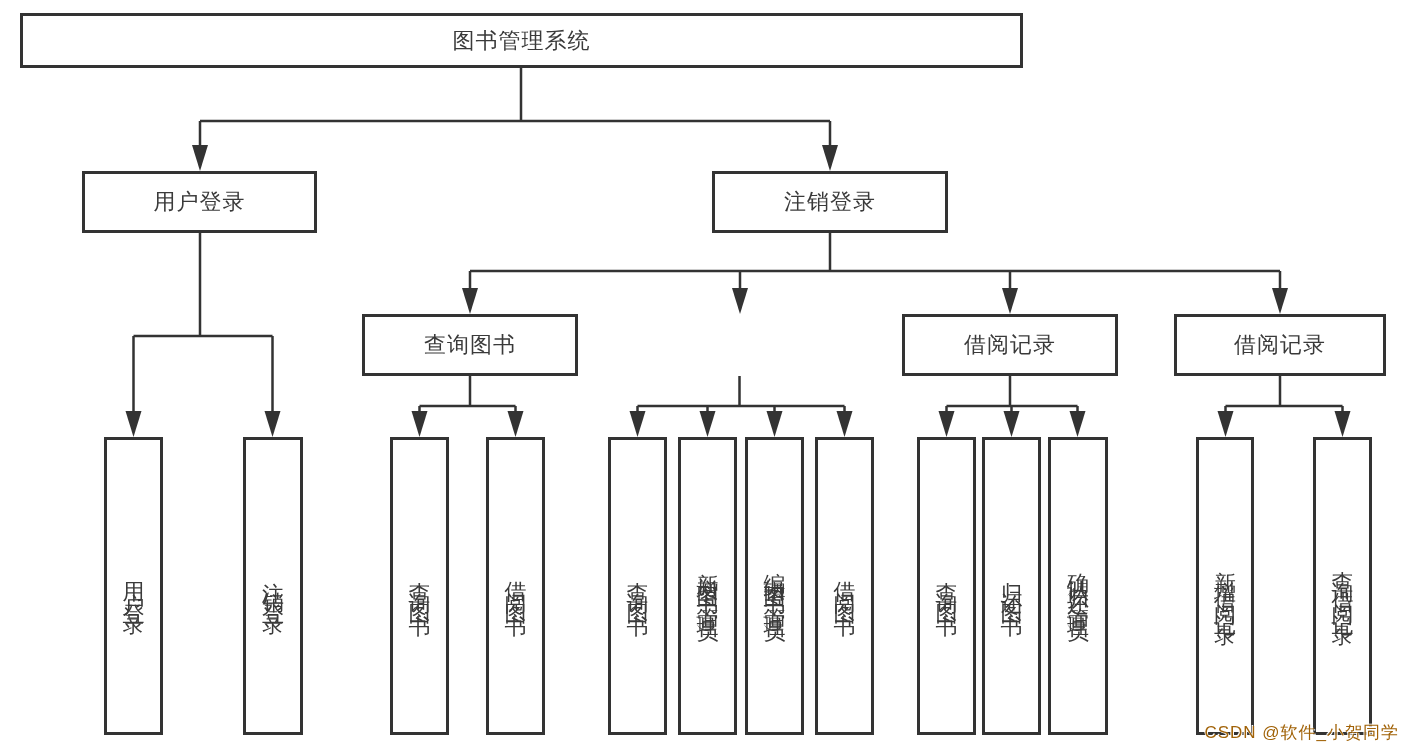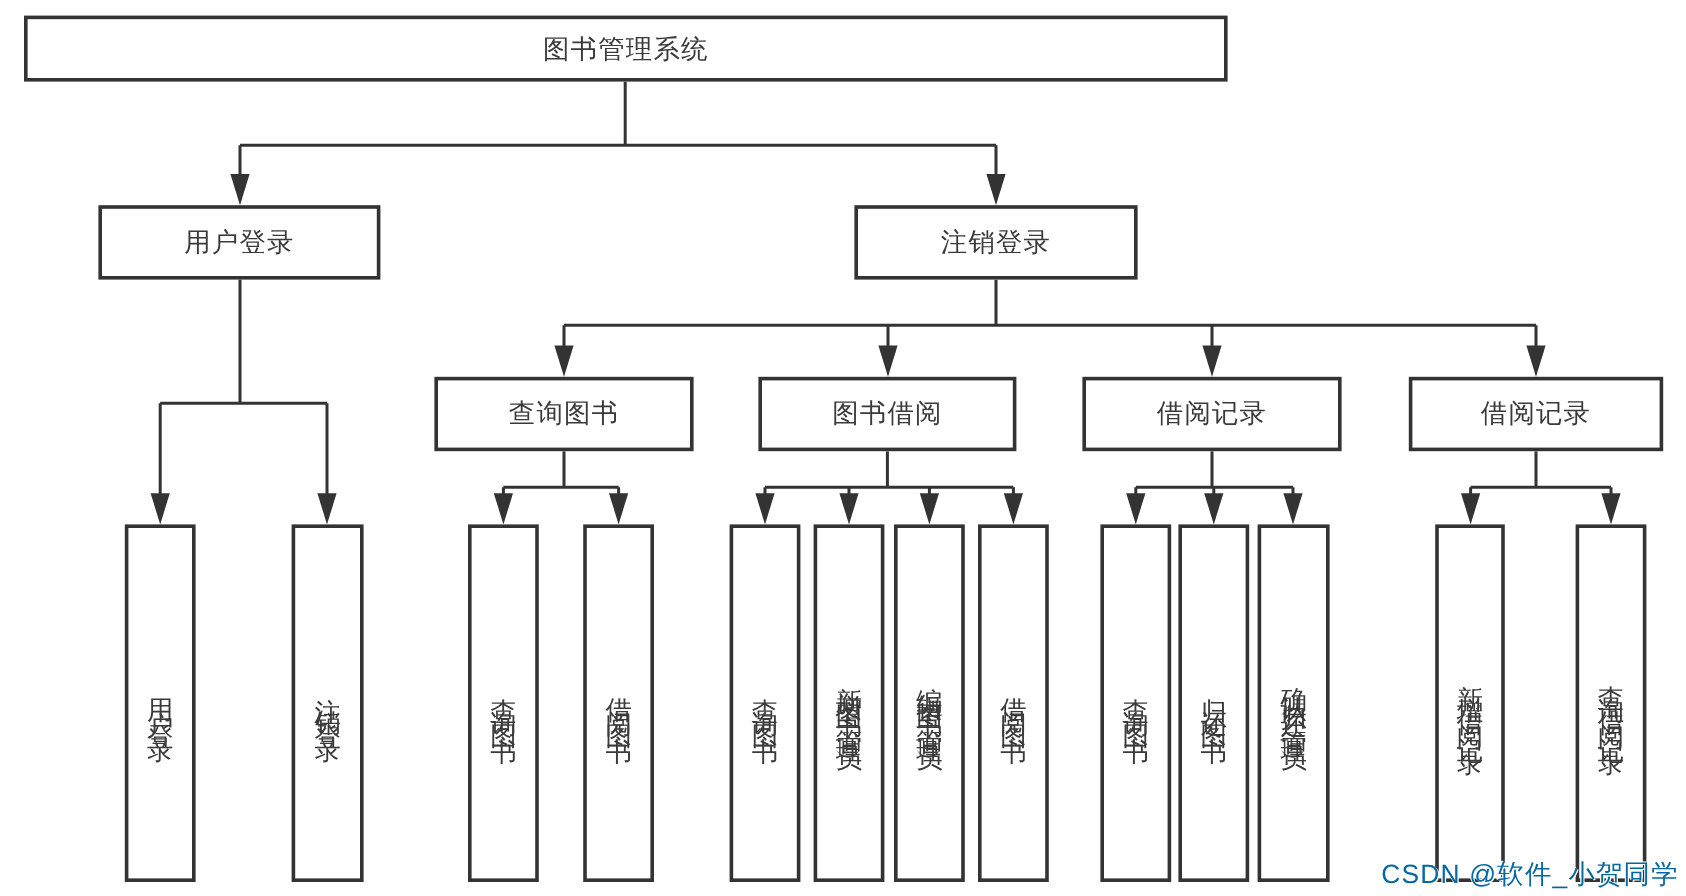--- a/index.html
+++ b/index.html
@@ -41,23 +41,23 @@
     letter-spacing: 11px;
     line-height: 1;
     white-space: nowrap;
   }
   .box.leaf.long .vlbl { letter-spacing: 7px; }
   .watermark {
     position: absolute;
     right: 6px;
     bottom: 3px;
     z-index: 5;
-    font-size: 22px;
+    font-size: 17px;
     letter-spacing: 1px;
-    color: #0369a1;
+    color: #a16207;
     text-shadow: 1px 1px 0 #ffffff, -1px -1px 0 #ffffff;
     white-space: nowrap;
   }
 </style>
 </head>
 <body>
 
 <div class="canvas">
 
   <svg class="connectors" viewBox="0 0 1405 747" xmlns="http://www.w3.org/2000/svg">
@@ -99,23 +99,20 @@
 
   <div class="box" style="left:82px; top:171px; width:235px; height:62px;">
     <span class="lbl">用户登录</span>
   </div>
   <div class="box" style="left:712px; top:171px; width:236px; height:62px;">
     <span class="lbl">注销登录</span>
   </div>
 
   <div class="box" style="left:362px; top:314px; width:216px; height:62px;">
     <span class="lbl">查询图书</span>
-  </div>
-  <div class="box" style="left:632px; top:314px; width:215px; height:62px;">
-    <span class="lbl">图书借阅</span>
   </div>
   <div class="box" style="left:902px; top:314px; width:216px; height:62px;">
     <span class="lbl">借阅记录</span>
   </div>
   <div class="box" style="left:1174px; top:314px; width:212px; height:62px;">
     <span class="lbl">借阅记录</span>
   </div>
 
   <div class="box leaf" style="left:104px; top:437px; width:59px; height:298px;">
     <span class="vlbl">用户登录</span>

